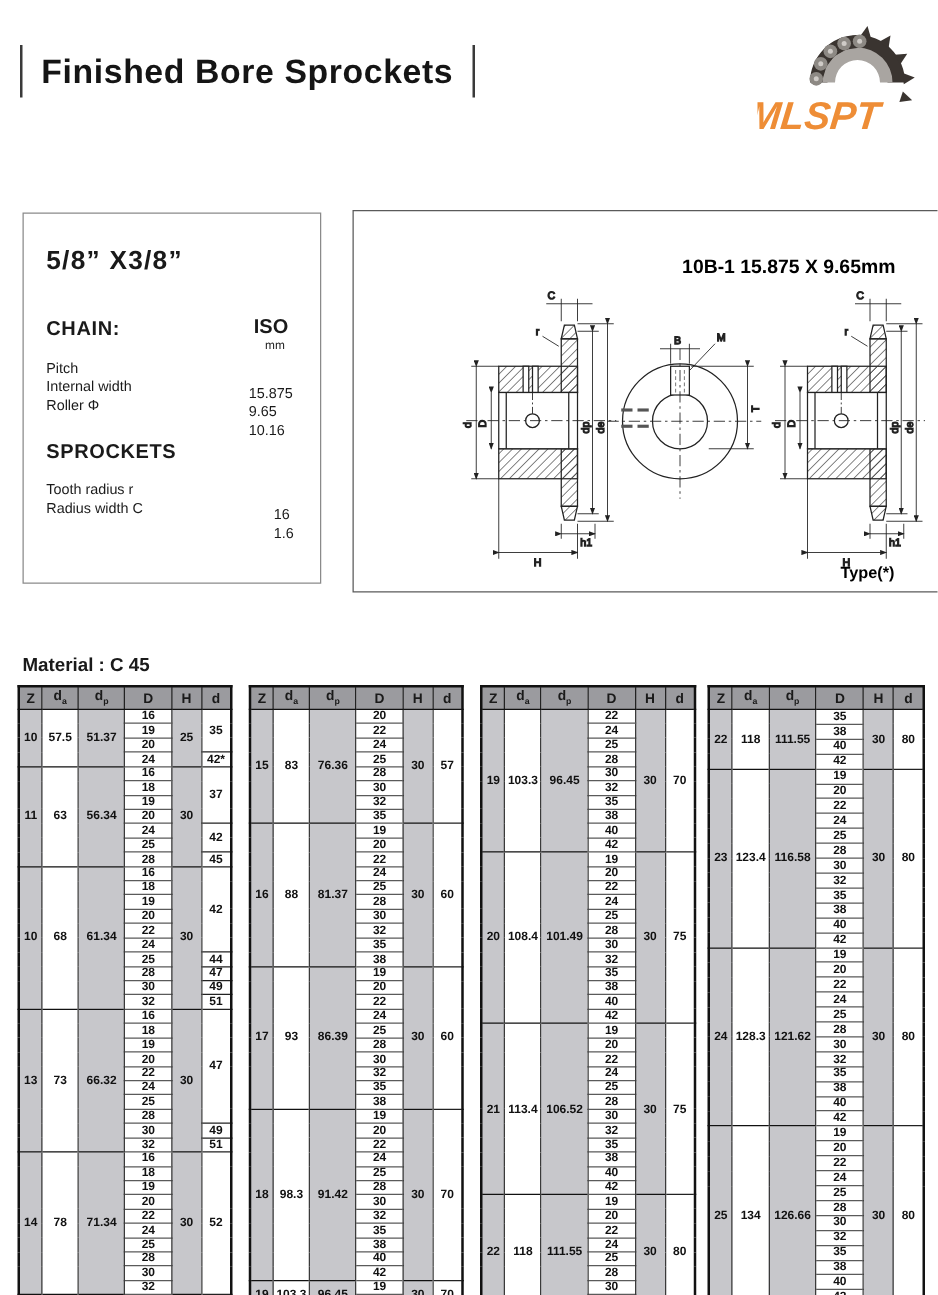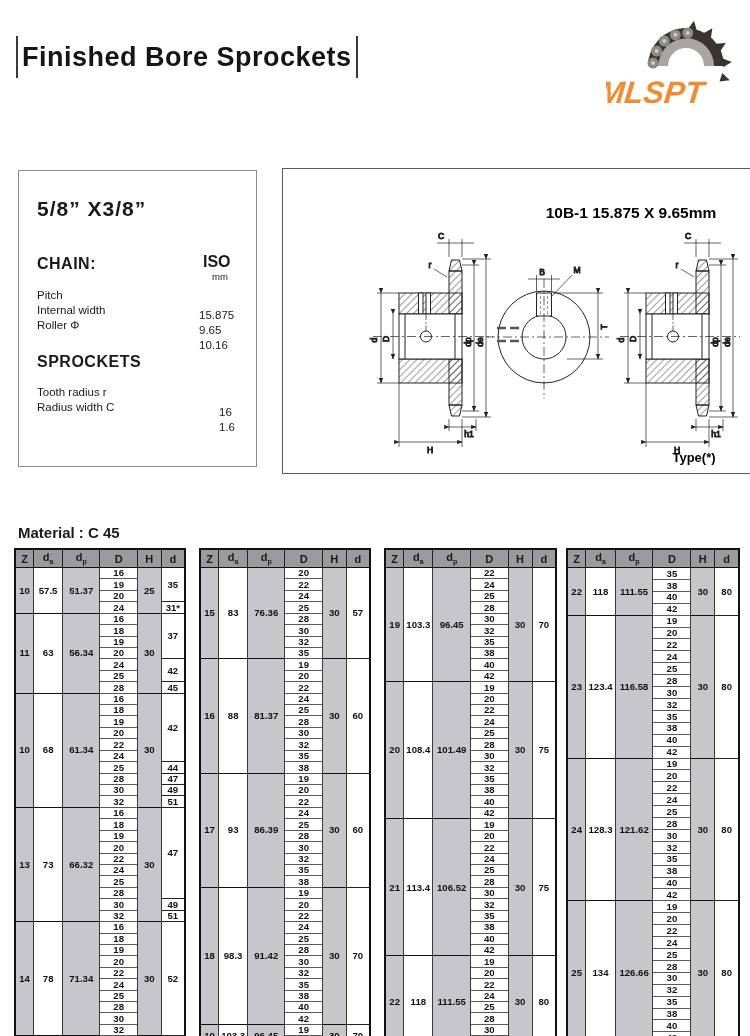--- a/index.html
+++ b/index.html
@@ -1,21 +1,21 @@
 <!DOCTYPE html>
 <html><head>
 <meta charset="utf-8">
 <style>
   html,body{margin:0;padding:0;}
   body{width:750px;height:1036px;position:relative;background:#fff;
        font-family:"Liberation Sans",sans-serif;color:#1a1a1a;overflow:hidden;}
   .abs{position:absolute;}
 
   
-  .titlebar{left:16px;top:36px;display:flex;align-items:center;gap:4px;}
+  .titlebar{left:16px;top:36px;display:flex;align-items:center;gap:15px;}
   .vbar{width:2px;height:42px;background:#3a3a3a;}
   .page-title{font-size:27px;font-weight:bold;letter-spacing:0.5px;color:#151515;white-space:nowrap;}
   .logo{left:606px;top:6px;width:140px;height:102px;}
 
   
   .spec-box{left:18px;top:170px;width:237px;height:295px;border:1px solid #8a8a8a;background:#fff;}
   .spec-box .size-title{position:absolute;left:18px;top:26px;font-size:21px;font-weight:bold;letter-spacing:1px;}
   .spec-box .chain-label{position:absolute;left:18px;top:84px;font-size:16px;font-weight:bold;letter-spacing:0.5px;}
   .spec-box .iso-label{position:absolute;left:184px;top:82px;font-size:16px;font-weight:bold;}
   .spec-box .iso-sub{position:absolute;left:193px;top:100px;font-size:9.5px;}
@@ -266,21 +266,21 @@
           <td class="dsub" rowspan="3">35</td>
         </tr>
         <tr>
           <td class="dcell">19</td>
         </tr>
         <tr>
           <td class="dcell">20</td>
         </tr>
         <tr>
           <td class="dcell">24</td>
-          <td class="dsub">31*</td>
+          <td class="dsub">42*</td>
         </tr>
         <tr class="gstart">
           <td class="shade" rowspan="7">11</td>
           <td class="wcol" rowspan="7">63</td>
           <td class="shade" rowspan="7">56.34</td>
           <td class="dcell">16</td>
           <td class="shade" rowspan="7">30</td>
           <td class="dsub" rowspan="4">37</td>
         </tr>
         <tr>

